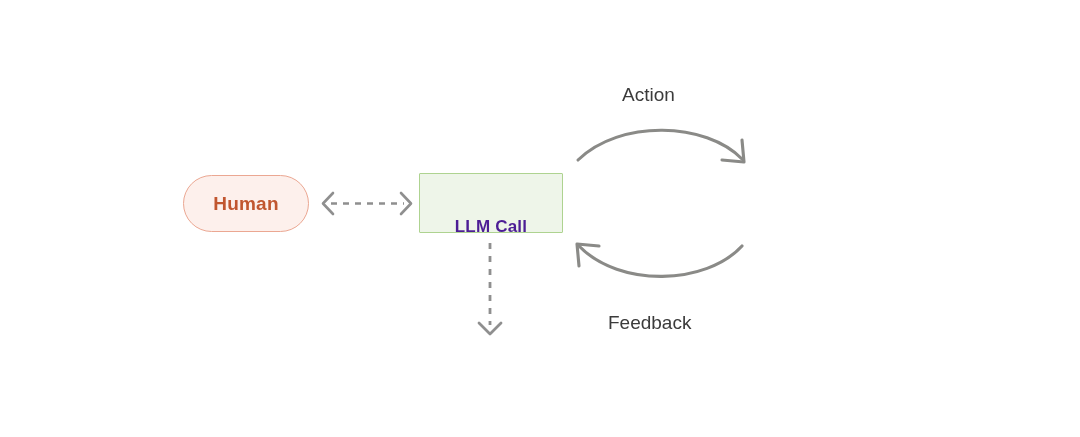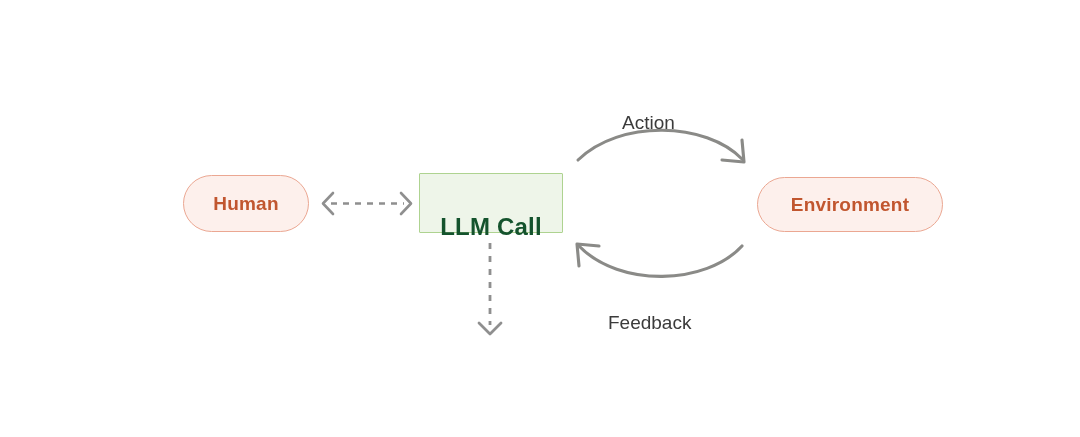--- a/index.html
+++ b/index.html
@@ -73,22 +73,22 @@
   #node-llm-call {
     left: 419px;
     top: 173px;
     width: 144px;
     height: 60px;
     background: #eef5e9;
     border: 1.6px solid #aed390;
     border-radius: 1px;
   }
   #node-llm-call .node-label {
-    color: #14532d;
-    font-size: 24px;
+    color: #4c1d95;
+    font-size: 17px;
     margin-top: 48px;
   }
 
   
   #node-stop {
     left: 440px;
     top: 348px;
     width: 100px;
     height: 57px;
     background: #fafaff;
@@ -103,21 +103,20 @@
   .edge-label {
     position: absolute;
     color: #3b3b3b;
     font-size: 19px;
     font-weight: normal;
     white-space: nowrap;
   }
   #label-action {
     left: 622px;
     top: 84px;
-    margin-top: 28px;
   }
   #label-feedback {
     left: 608px;
     top: 312px;
   }
 </style>
 </head>
 <body>
 
 <div id="canvas">
@@ -151,22 +150,19 @@
   </svg>
 
   <div class="node" id="node-human">
     <span class="node-label">Human</span>
   </div>
 
   <div class="node" id="node-llm-call">
     <span class="node-label">LLM Call</span>
   </div>
 
-  <div class="node" id="node-environment">
-    <span class="node-label">Environment</span>
-  </div>
 
 
   <div class="edge-label" id="label-action">Action</div>
 
   <div class="edge-label" id="label-feedback">Feedback</div>
 
 </div>
 
 </body></html>

